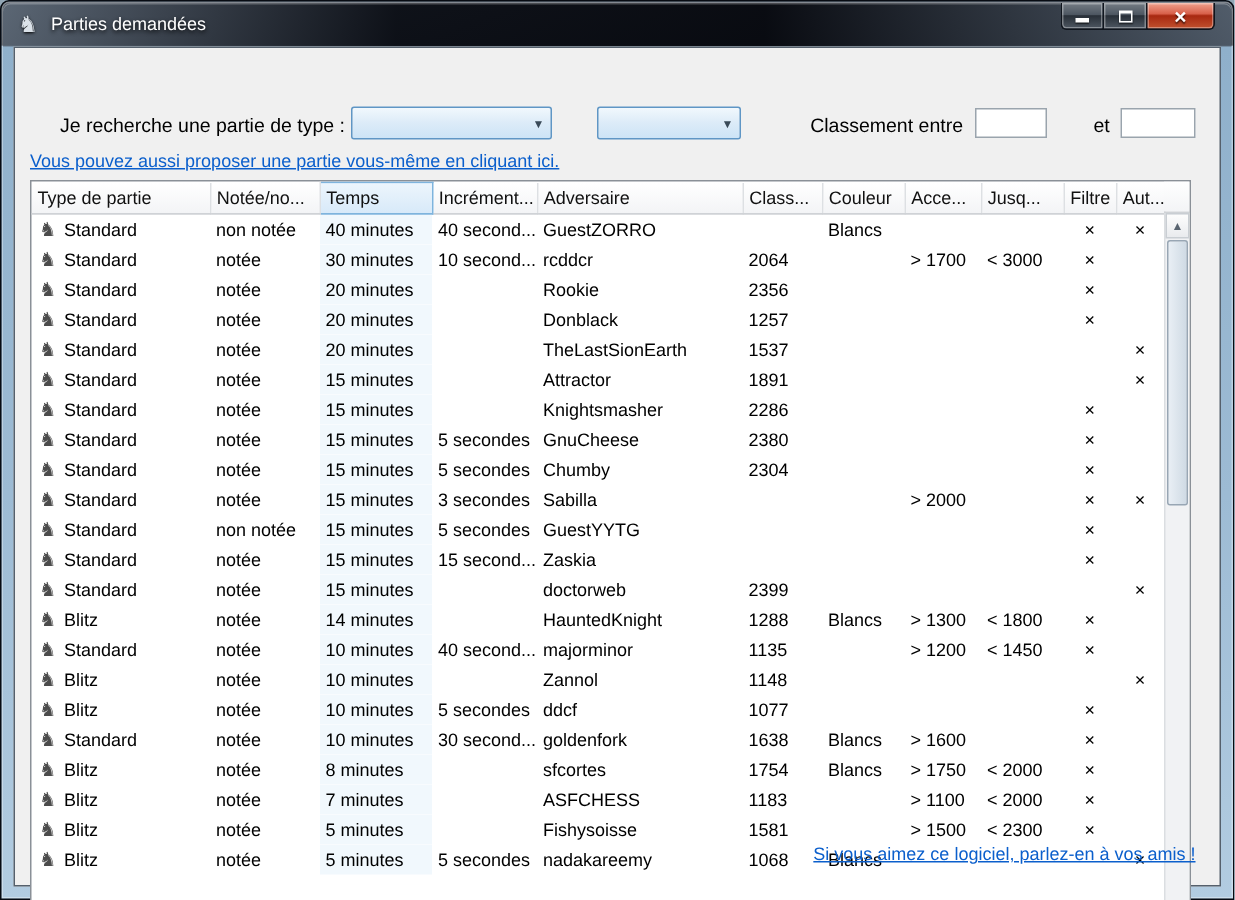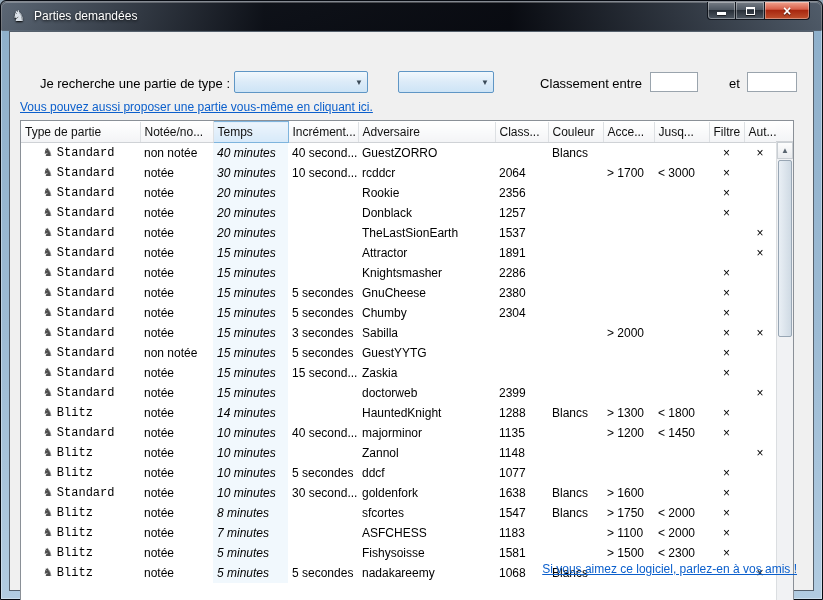--- a/index.html
+++ b/index.html
@@ -41,22 +41,22 @@
   .txt-max{left:737px;width:50px;}
   a.link{font-size:12px;color:#0b5fcc;text-decoration:underline;cursor:pointer;}
   .propose{position:absolute;top:68px;left:10px;}
   .table-wrap{position:absolute;top:88px;left:10px;width:774px;height:515px;background:#fff;border:1px solid #8a9097;box-sizing:border-box;overflow:hidden;}
   table{border-collapse:collapse;table-layout:fixed;width:755px;}
   thead th{height:21px;box-sizing:border-box;background:linear-gradient(180deg,#ffffff 0%,#f3f4f6 100%);
     border-right:1px solid #dde0e3;border-bottom:1px solid #cfd2d6;font-weight:normal;font-size:12px;color:#111;
     text-align:left;padding:0 4px;white-space:nowrap;overflow:hidden;cursor:pointer;}
   thead th.sorted{background:linear-gradient(180deg,#ecf5fc 0%,#d7e9f9 100%);border:1px solid #7eb4dd;}
   tbody td{height:19px;box-sizing:border-box;font-size:12px;color:#000;padding:0 4px;white-space:nowrap;overflow:hidden;line-height:19px;}
-  tbody td.sorted{background:#f1f8fd;font-style:italic;}
-  tbody td:nth-child(1){padding-left:23px;font-family:Liberation Mono, monospace;}
+  tbody td.sorted{background:#f1f8fd;}
+  tbody td:nth-child(1){padding-left:5px;}
   tbody td:nth-child(10),tbody td:nth-child(11){text-align:center;}
   tbody tr{cursor:default;}
   .piece{font-size:13px;color:#4c4c4c;margin-right:5px;}
   .header-filler{position:absolute;top:0;right:0;width:17px;height:21px;background:linear-gradient(180deg,#ffffff,#f3f4f6);border-bottom:1px solid #cfd2d6;box-sizing:border-box;}
   .vscroll{position:absolute;top:21px;right:0;width:17px;bottom:0;background:#f1f2f4;border-left:1px solid #dbdee1;box-sizing:border-box;}
   .scroll-btn{position:absolute;left:0;right:0;height:17px;display:flex;align-items:center;justify-content:center;font-size:8px;color:#5a6570;
     background:linear-gradient(180deg,#fdfdfd,#e9ebee);border:1px solid #c9ced3;box-sizing:border-box;cursor:pointer;}
   .scroll-btn.up{top:0;}
   .scroll-btn.down{bottom:0;}
   .scroll-thumb{position:absolute;top:18px;left:1px;right:1px;height:175px;border:1px solid #98a6b4;border-radius:2px;
@@ -371,21 +371,21 @@
                 <td></td>
                 <td>×</td>
                 <td></td>
               </tr>
               <tr>
                 <td><span class="piece">♞</span><span>Blitz</span></td>
                 <td>notée</td>
                 <td class="sorted">8 minutes</td>
                 <td></td>
                 <td>sfcortes</td>
-                <td>1547</td>
+                <td>1754</td>
                 <td>Blancs</td>
                 <td>&gt; 1750</td>
                 <td>&lt; 2000</td>
                 <td>×</td>
                 <td></td>
               </tr>
               <tr>
                 <td><span class="piece">♞</span><span>Blitz</span></td>
                 <td>notée</td>
                 <td class="sorted">7 minutes</td>

